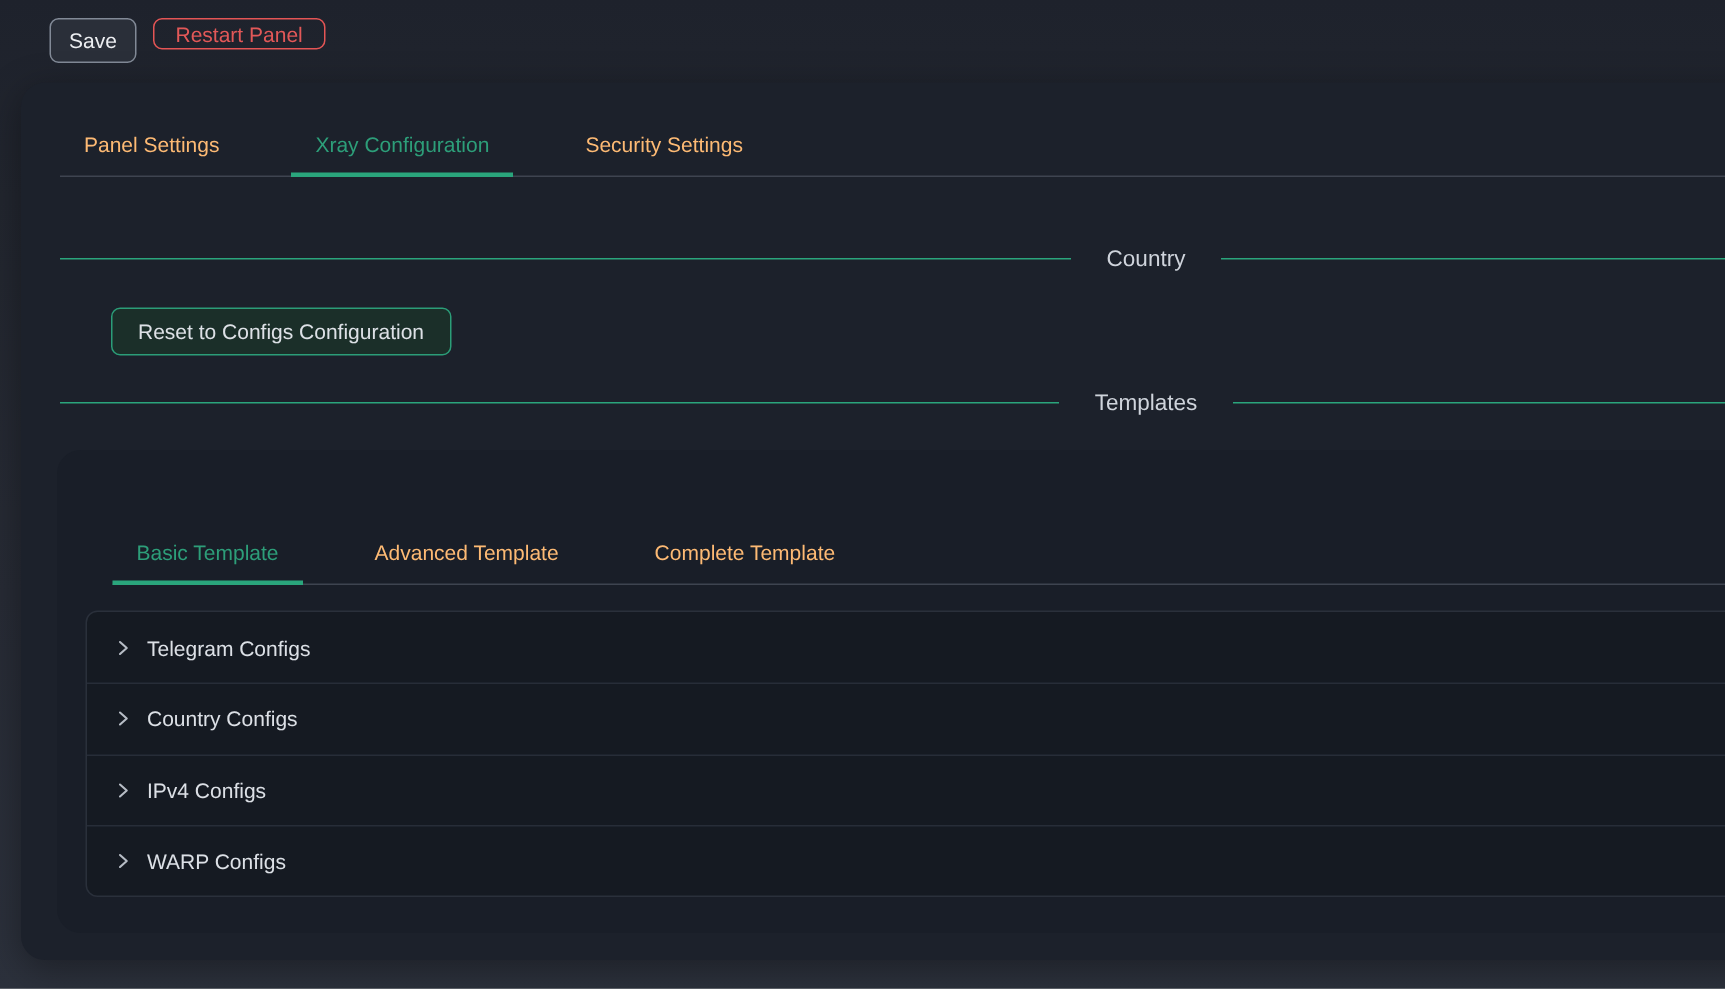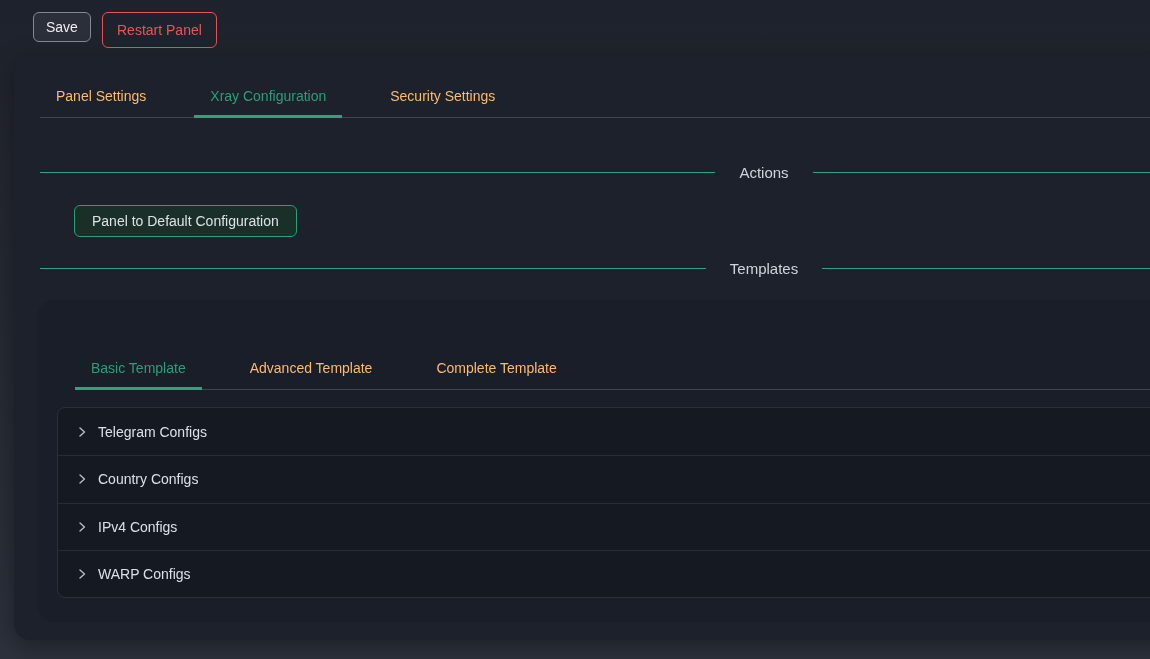--- a/index.html
+++ b/index.html
@@ -11,21 +11,21 @@
   }
   button { font-family: inherit; cursor: pointer; margin-left: 18px; }
 
   
   .btn-save {
     position: absolute; left: 15px; top: 12px; height: 30px; padding: 0 12px;
     background: #2a2f39; border: 1px solid #828a97; border-radius: 6px;
     color: #eceef1; font-size: 14px;
   }
   .btn-restart {
-    position: absolute; left: 84px; top: 12px; height: 36px; padding: 0 14px;
+    position: absolute; left: 84px; top: 12px; height: 21px; padding: 0 14px;
     background: transparent; border: 1px solid #e45555; border-radius: 6px;
     color: #e25858; font-size: 14px;
   }
 
   
   .card {
     position: absolute; left: 14px; top: 55px; width: 1500px; height: 585px;
     background: #1c212b; border-radius: 16px;
     box-shadow: 0 6px 24px rgba(0,0,0,0.35);
   }
@@ -90,24 +90,24 @@
 
 <div class="card">
 
   <div class="tabs main-tabs">
     <div class="tab">Panel Settings</div>
     <div class="tab active">Xray Configuration</div>
     <div class="tab">Security Settings</div>
   </div>
 
   <div class="divider divider-actions">
-    <span>Actions</span>
+    <span>Country</span>
   </div>
 
-  <button class="reset-btn">Panel to Default Configuration</button>
+  <button class="reset-btn">Reset to Configs Configuration</button>
 
   <div class="divider divider-templates">
     <span>Templates</span>
   </div>
 
   <div class="inner-card">
 
     <div class="tabs inner-tabs">
       <div class="tab active">Basic Template</div>
       <div class="tab">Advanced Template</div>

